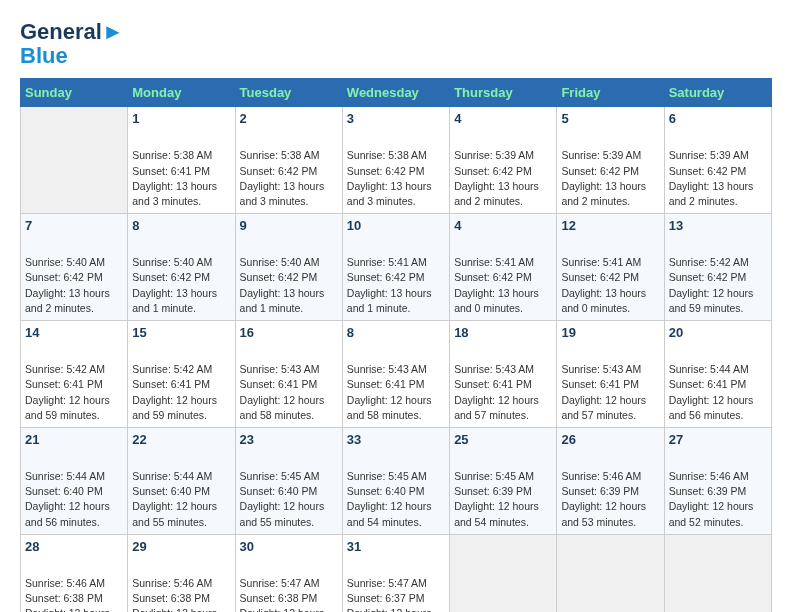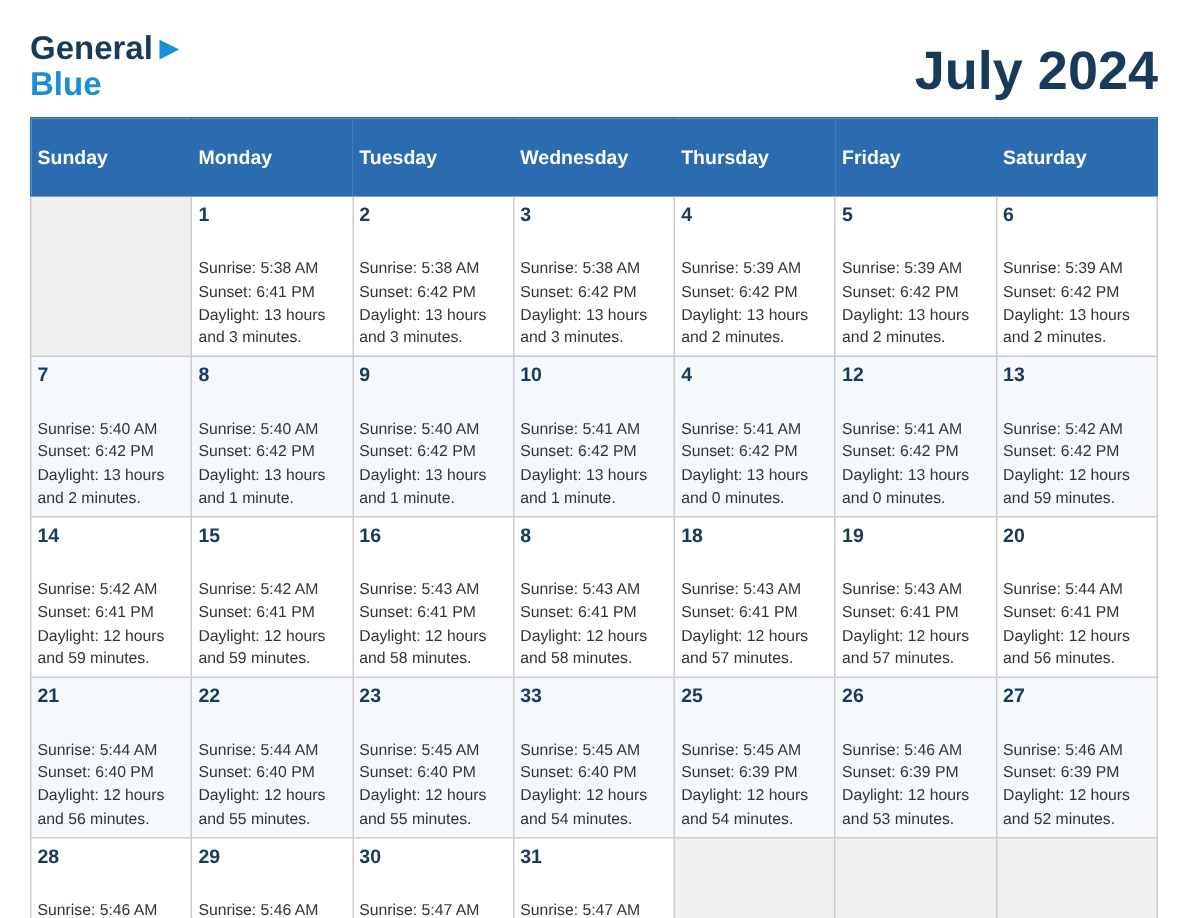--- a/index.html
+++ b/index.html
@@ -41,22 +41,22 @@
       font-size: 16px;
       color: #444;
     }
     table {
       width: 100%;
       border-collapse: collapse;
       font-size: 11px;
     }
     thead tr th {
       background: #2b6cb0;
-      color: #ffffff;
-      padding: 18px 4px;
+      color: #86efac;
+      padding: 6px 4px;
       text-align: left;
       font-size: 13px;
       font-weight: bold;
       border: 1px solid #2b6cb0;
     }
     tbody tr td {
       border: 1px solid #ccc;
       vertical-align: top;
       padding: 4px 4px;
       min-height: 80px;
@@ -95,21 +95,20 @@
 
 <div class="header">
   <div class="logo">
     <div>
       <div class="logo-text">
         General<span>►</span><br><span style="color:#1a8fd1">Blue</span>
       </div>
     </div>
   </div>
   <div class="title-area">
-    <div class="main-title">July 2024</div>
   </div>
 </div>
 
 <table>
   <thead>
     <tr>
     <th>Sunday</th>
         <th>Monday</th>
         <th>Tuesday</th>
         <th>Wednesday</th>

